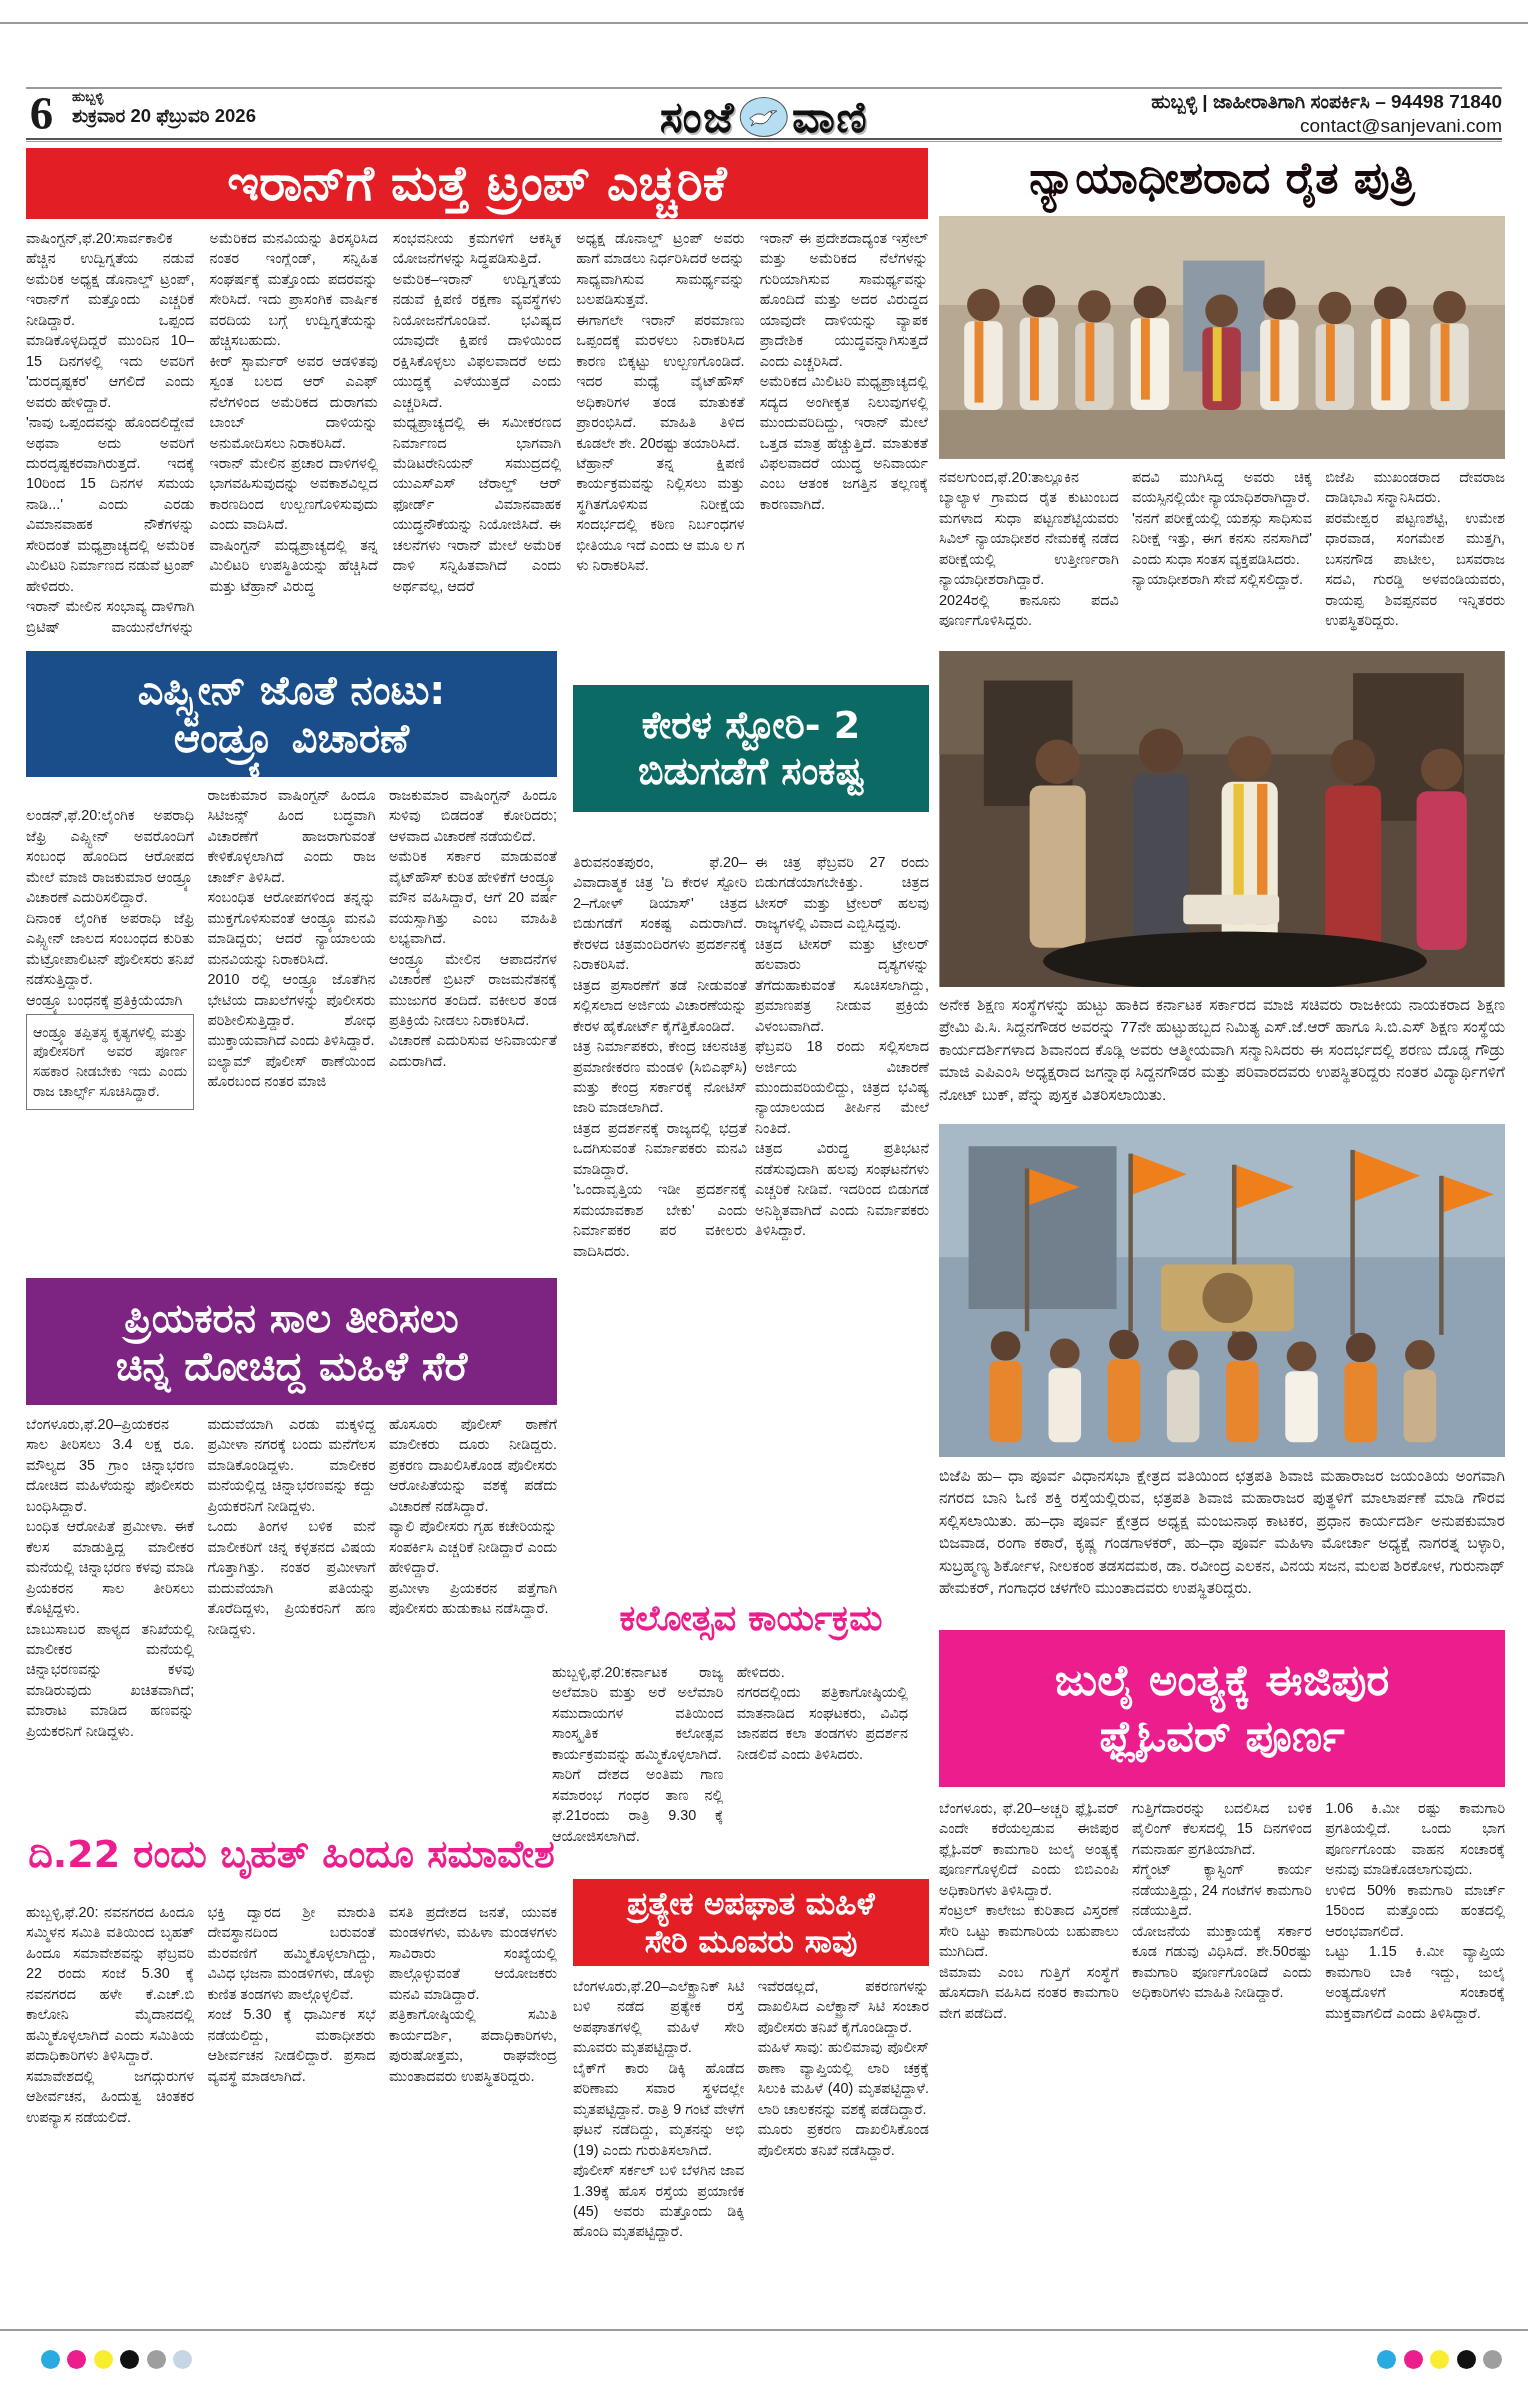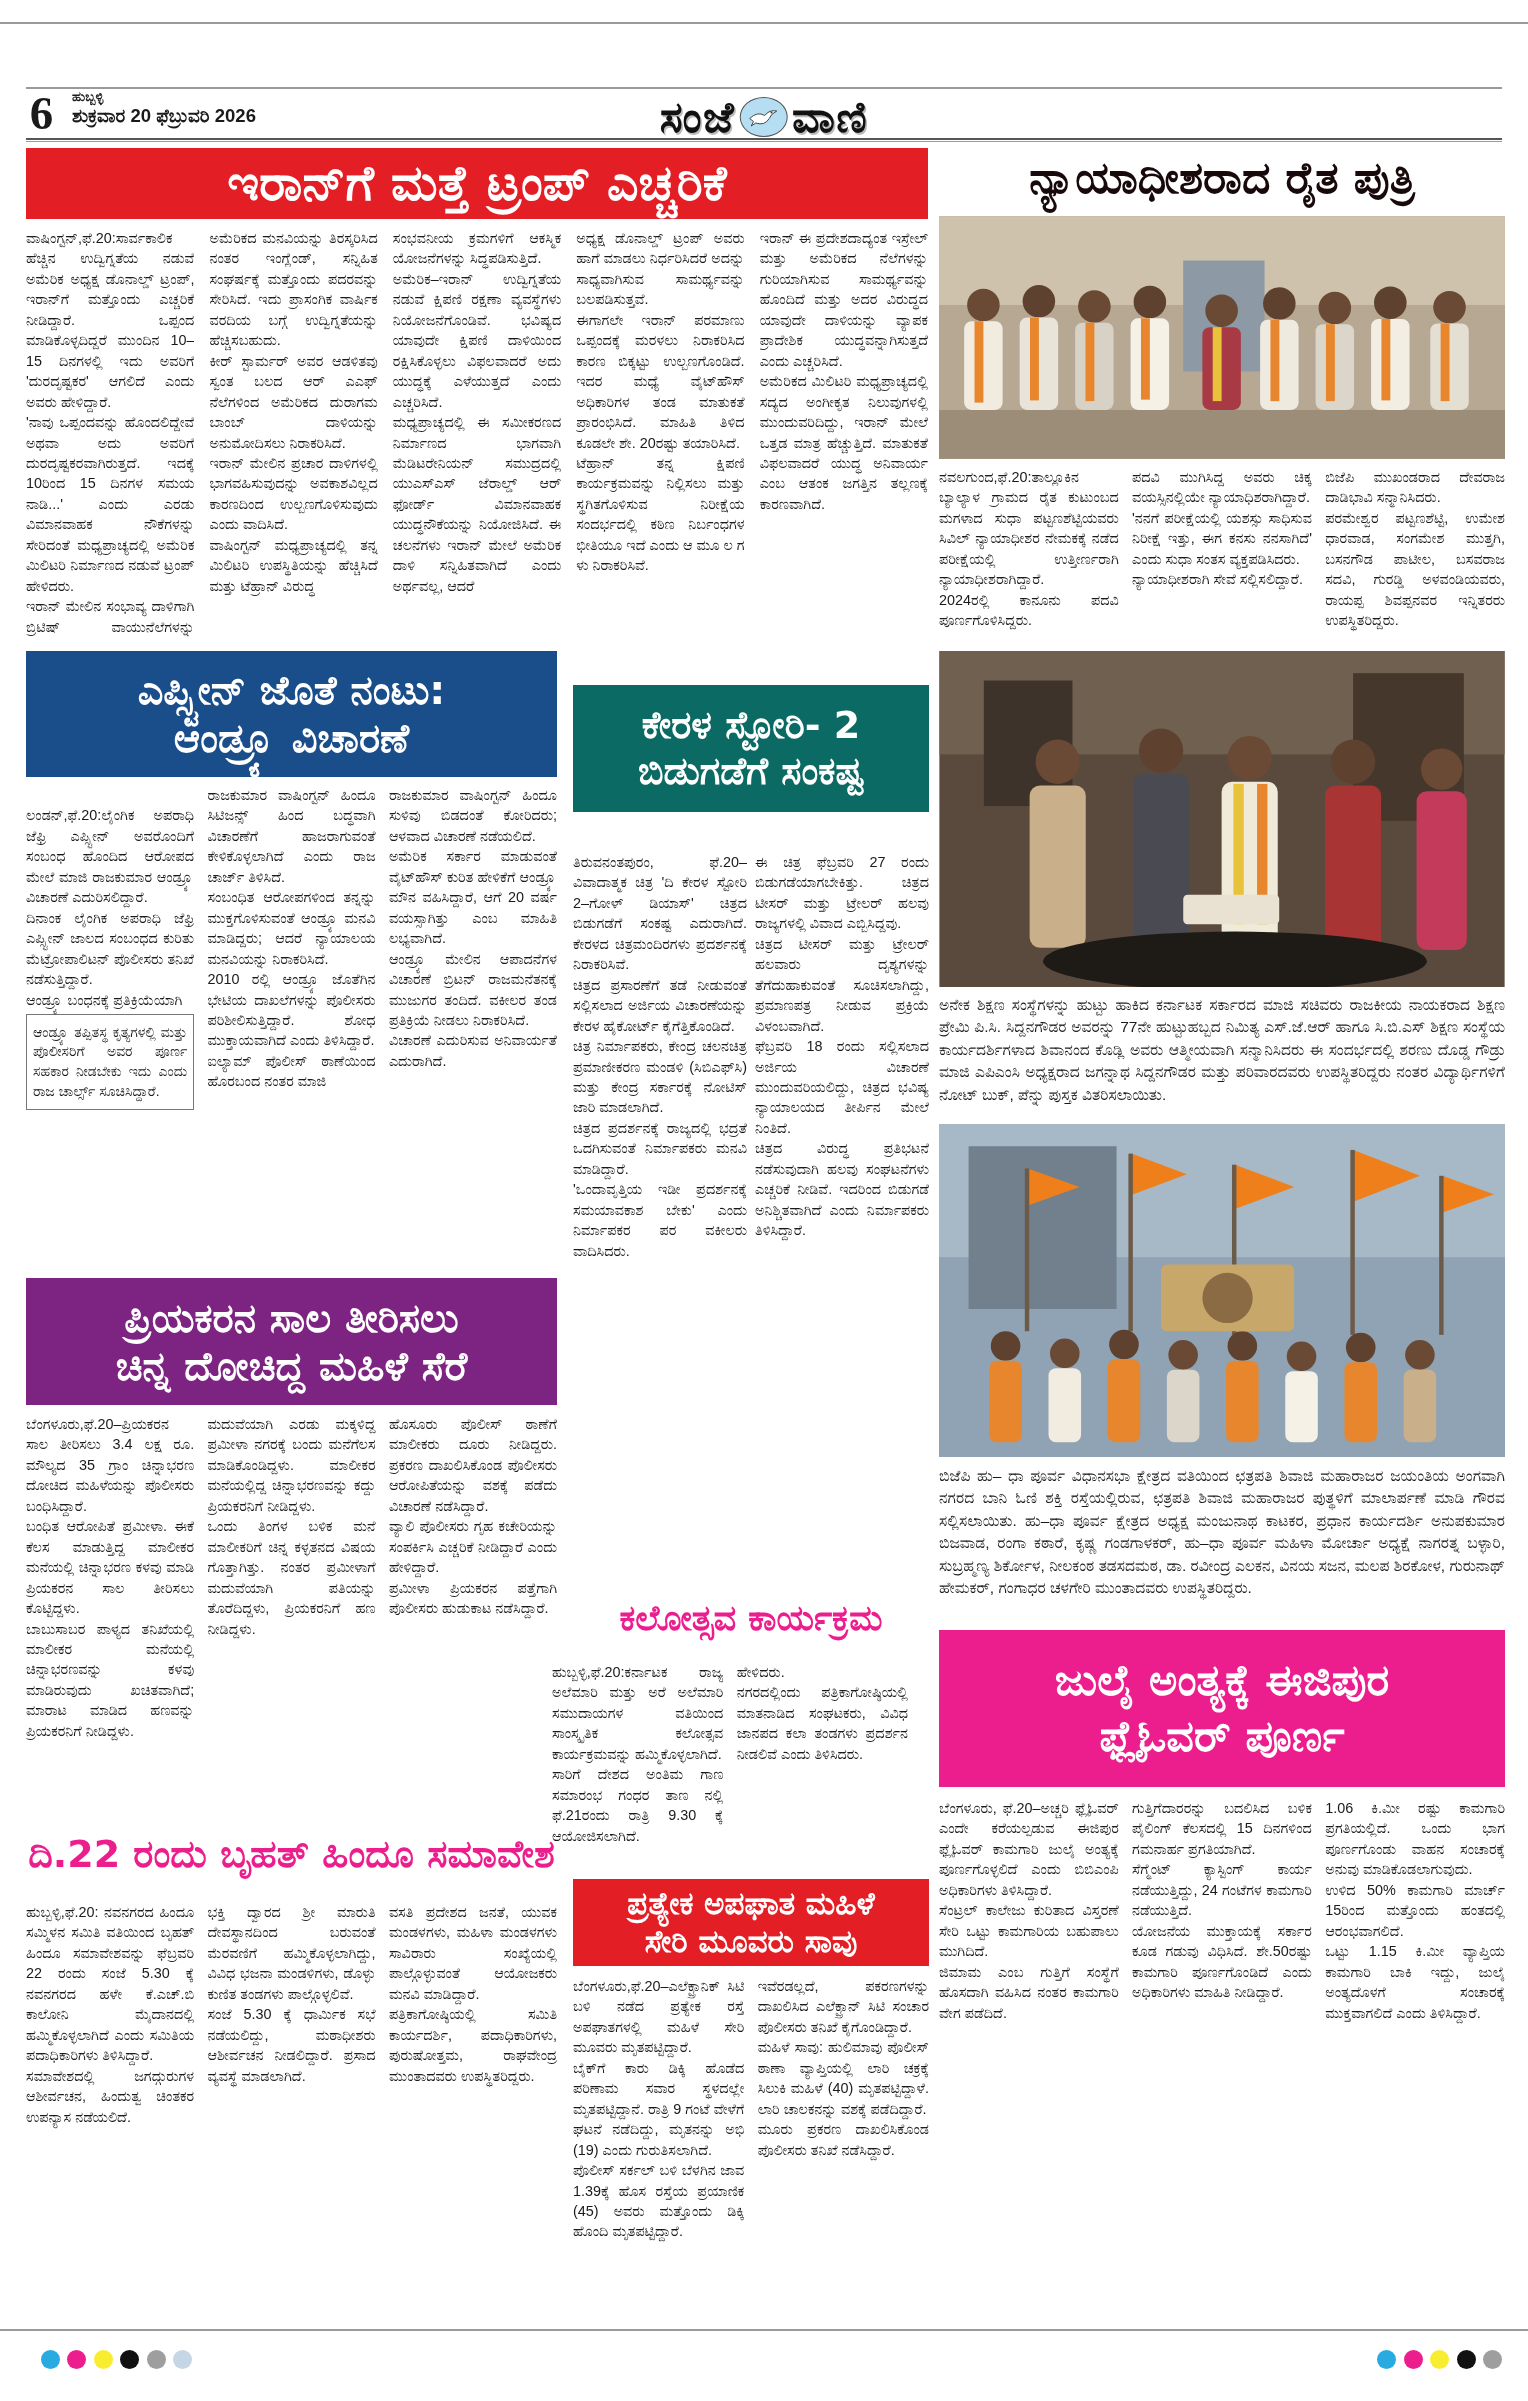--- a/index.html
+++ b/index.html
@@ -54,20 +54,24 @@
   <div class="masthead">
     <span class="mast-txt">ಸಂಜೆ</span>
     <span class="mast-logo">
       <svg width="33" height="24" viewBox="0 0 44 32">
         <path d="M4 18 Q14 8 24 14 Q30 6 40 8 Q32 12 30 18 Q24 28 12 24 L6 28 L9 22 Z" fill="#ffffff" stroke="#333" stroke-width="1.2"></path>
         <circle cx="33" cy="10" r="1.3" fill="#333"></circle>
       </svg>
     </span>
     <span class="mast-txt">ವಾಣಿ</span>
   </div>
+  <div class="contact">
+    <div class="contact-l1">ಹುಬ್ಬಳ್ಳಿ |  ಜಾಹೀರಾತಿಗಾಗಿ ಸಂಪರ್ಕಿಸಿ – 94498 71840</div>
+    <div class="contact-l2">contact@sanjevani.com</div>
+  </div>
 </div>
 <div class="hairline" style="left:26px;top:138px;width:1476px;height:2.2px;background:#555;"></div>
 <div class="hairline" style="left:26px;top:141px;width:1476px;height:0.7px;"></div>
 
 <div class="banner" style="left:26px;top:148px;width:902px;height:71px;background:#e31e25;">
   <div style="font-size:49px;">ಇರಾನ್‌ಗೆ ಮತ್ತೆ ಟ್ರಂಪ್ ಎಚ್ಚರಿಕೆ</div>
 </div>
 <div class="art-cols" style="left:26px;top:228px;width:902px;height:414px;gap:15px;">
   <div class="col">ವಾಷಿಂಗ್ಟನ್,ಫೆ.20:ಸಾರ್ವಕಾಲಿಕ ಹೆಚ್ಚಿನ ಉದ್ವಿಗ್ನತೆಯ ನಡುವೆ ಅಮೆರಿಕ ಅಧ್ಯಕ್ಷ ಡೊನಾಲ್ಡ್ ಟ್ರಂಪ್, ಇರಾನ್‌ಗೆ ಮತ್ತೊಂದು ಎಚ್ಚರಿಕೆ ನೀಡಿದ್ದಾರೆ. ಒಪ್ಪಂದ ಮಾಡಿಕೊಳ್ಳದಿದ್ದರೆ ಮುಂದಿನ 10–15 ದಿನಗಳಲ್ಲಿ ಇದು ಅವರಿಗೆ 'ದುರದೃಷ್ಟಕರ' ಆಗಲಿದೆ ಎಂದು ಅವರು ಹೇಳಿದ್ದಾರೆ.
 'ನಾವು ಒಪ್ಪಂದವನ್ನು ಹೊಂದಲಿದ್ದೇವೆ ಅಥವಾ ಅದು ಅವರಿಗೆ ದುರದೃಷ್ಟಕರವಾಗಿರುತ್ತದೆ. ಇದಕ್ಕೆ 10ರಿಂದ 15 ದಿನಗಳ ಸಮಯ ನಾಡಿ...' ಎಂದು ಎರಡು ವಿಮಾನವಾಹಕ ನೌಕೆಗಳನ್ನು ಸೇರಿದಂತೆ ಮಧ್ಯಪ್ರಾಚ್ಯದಲ್ಲಿ ಅಮೆರಿಕ ಮಿಲಿಟರಿ ನಿರ್ಮಾಣದ ನಡುವೆ ಟ್ರಂಪ್ ಹೇಳಿದರು.

